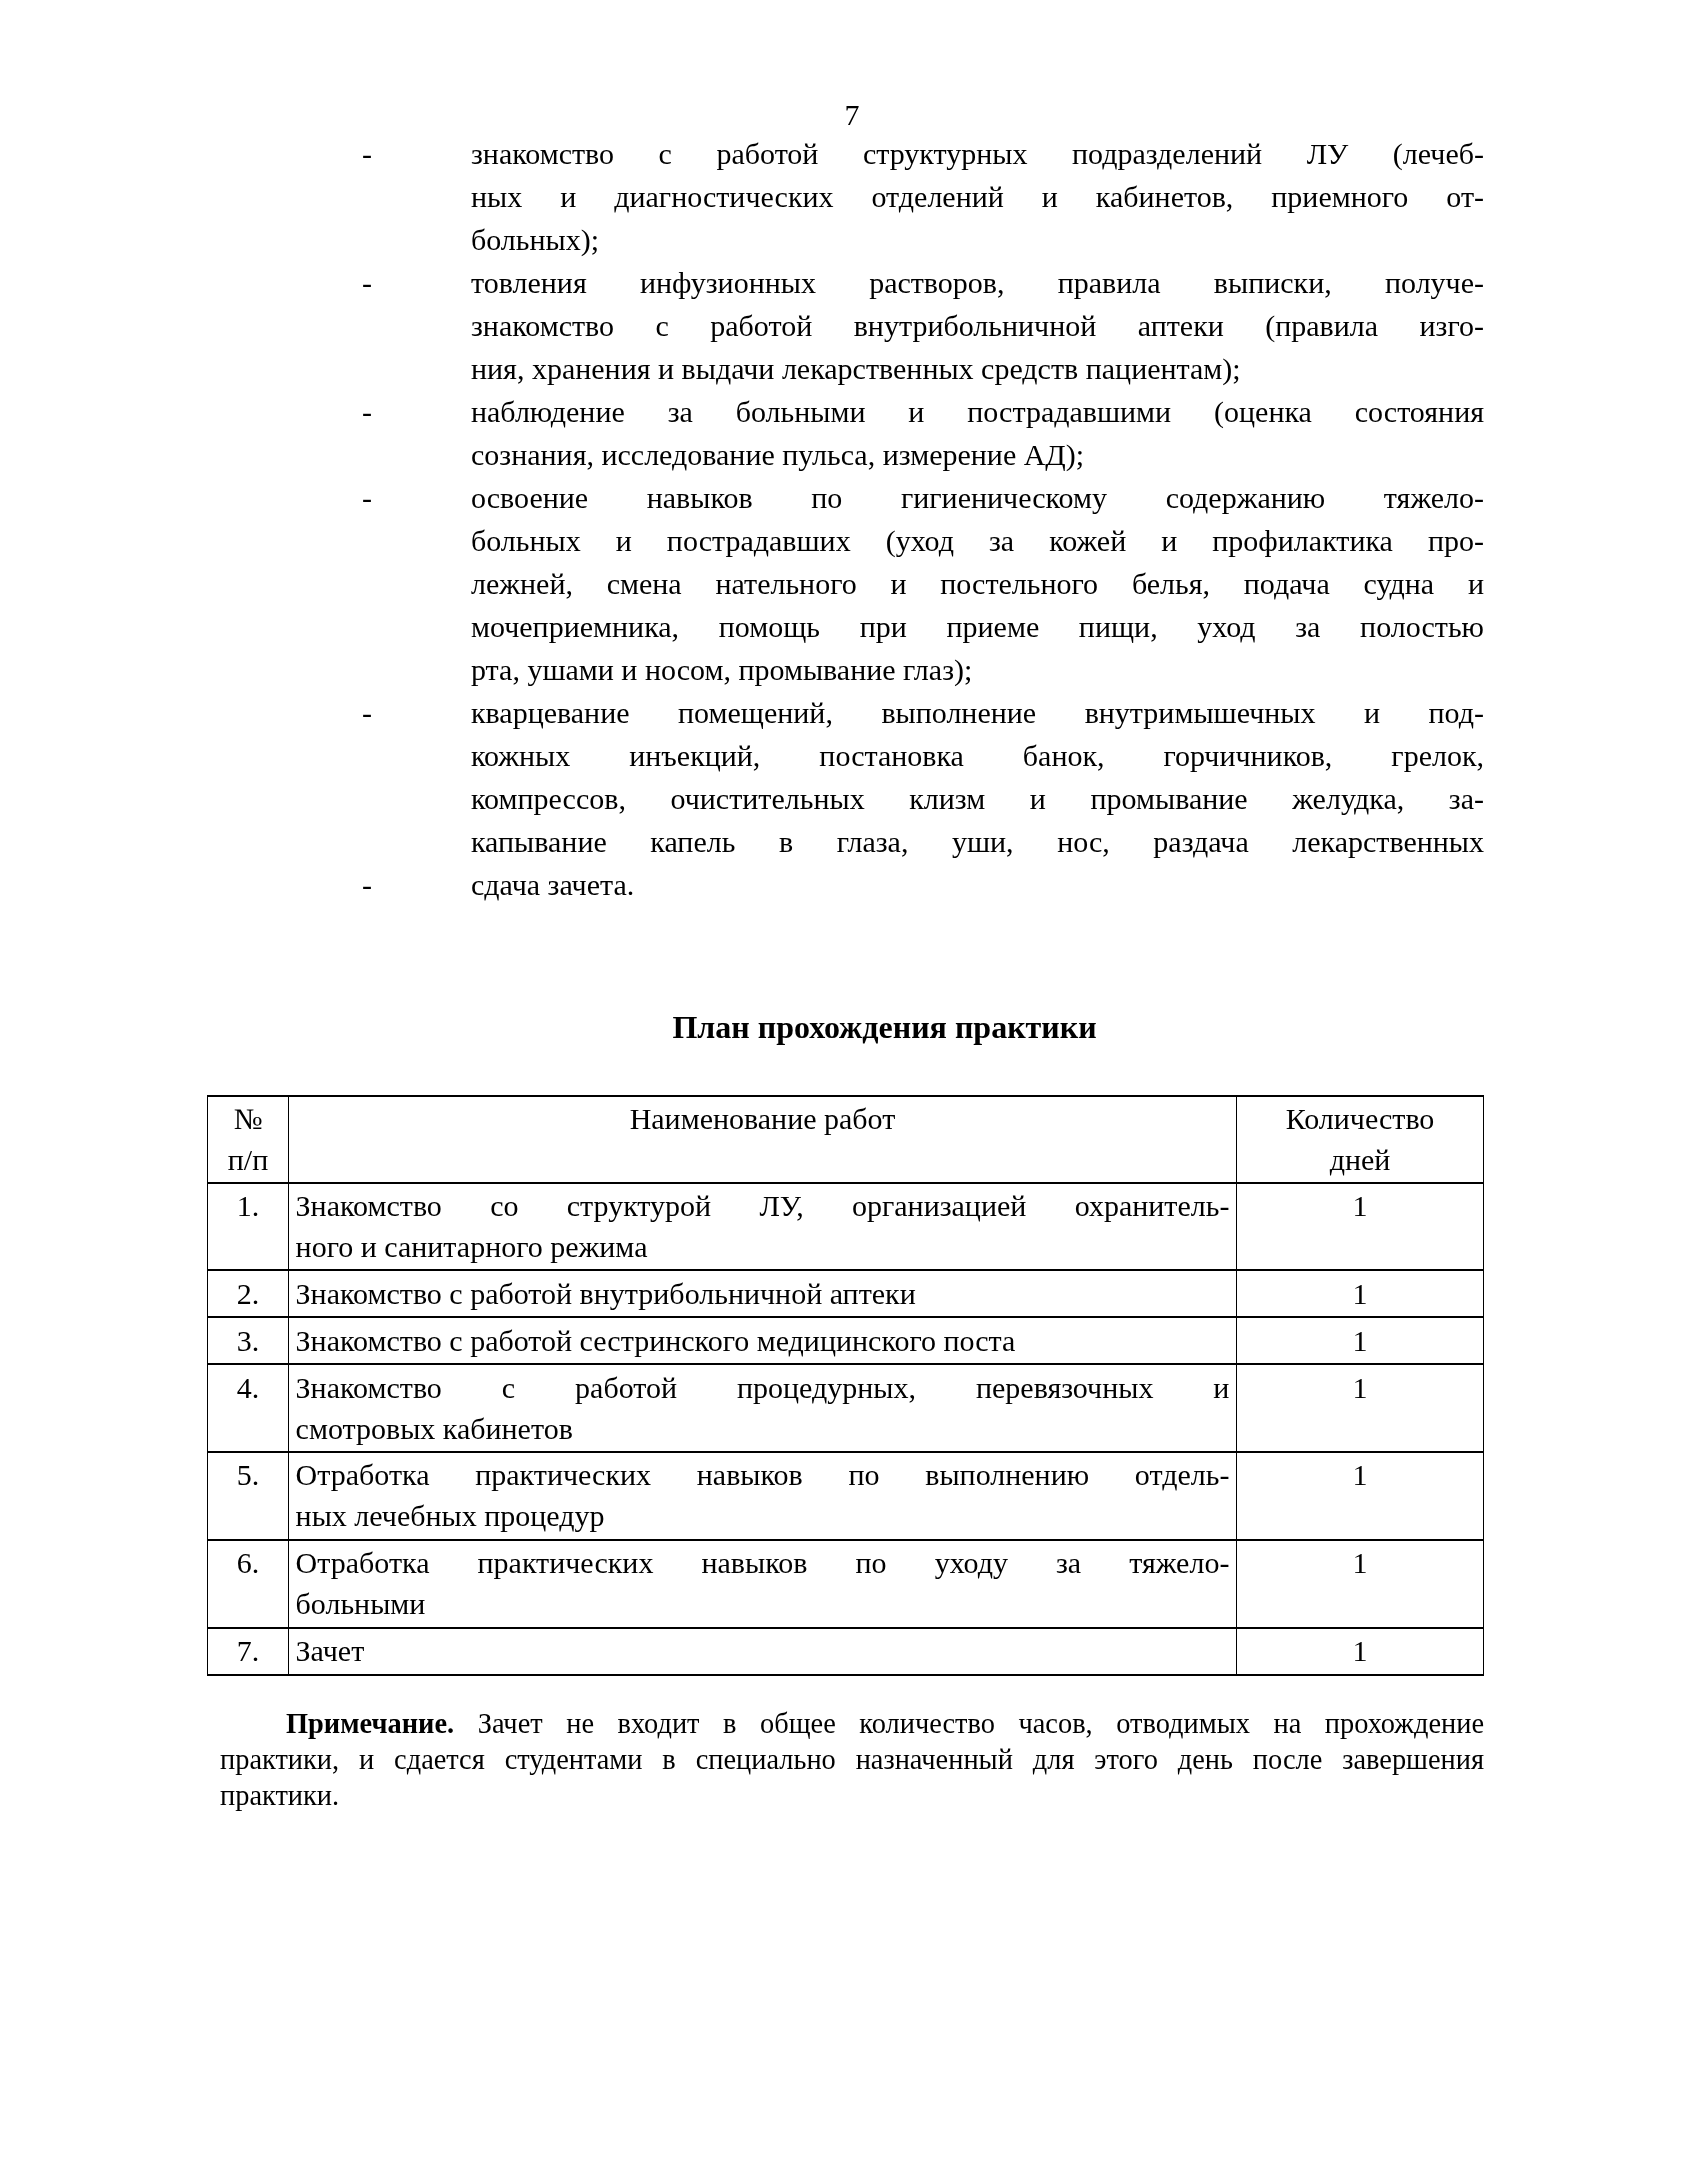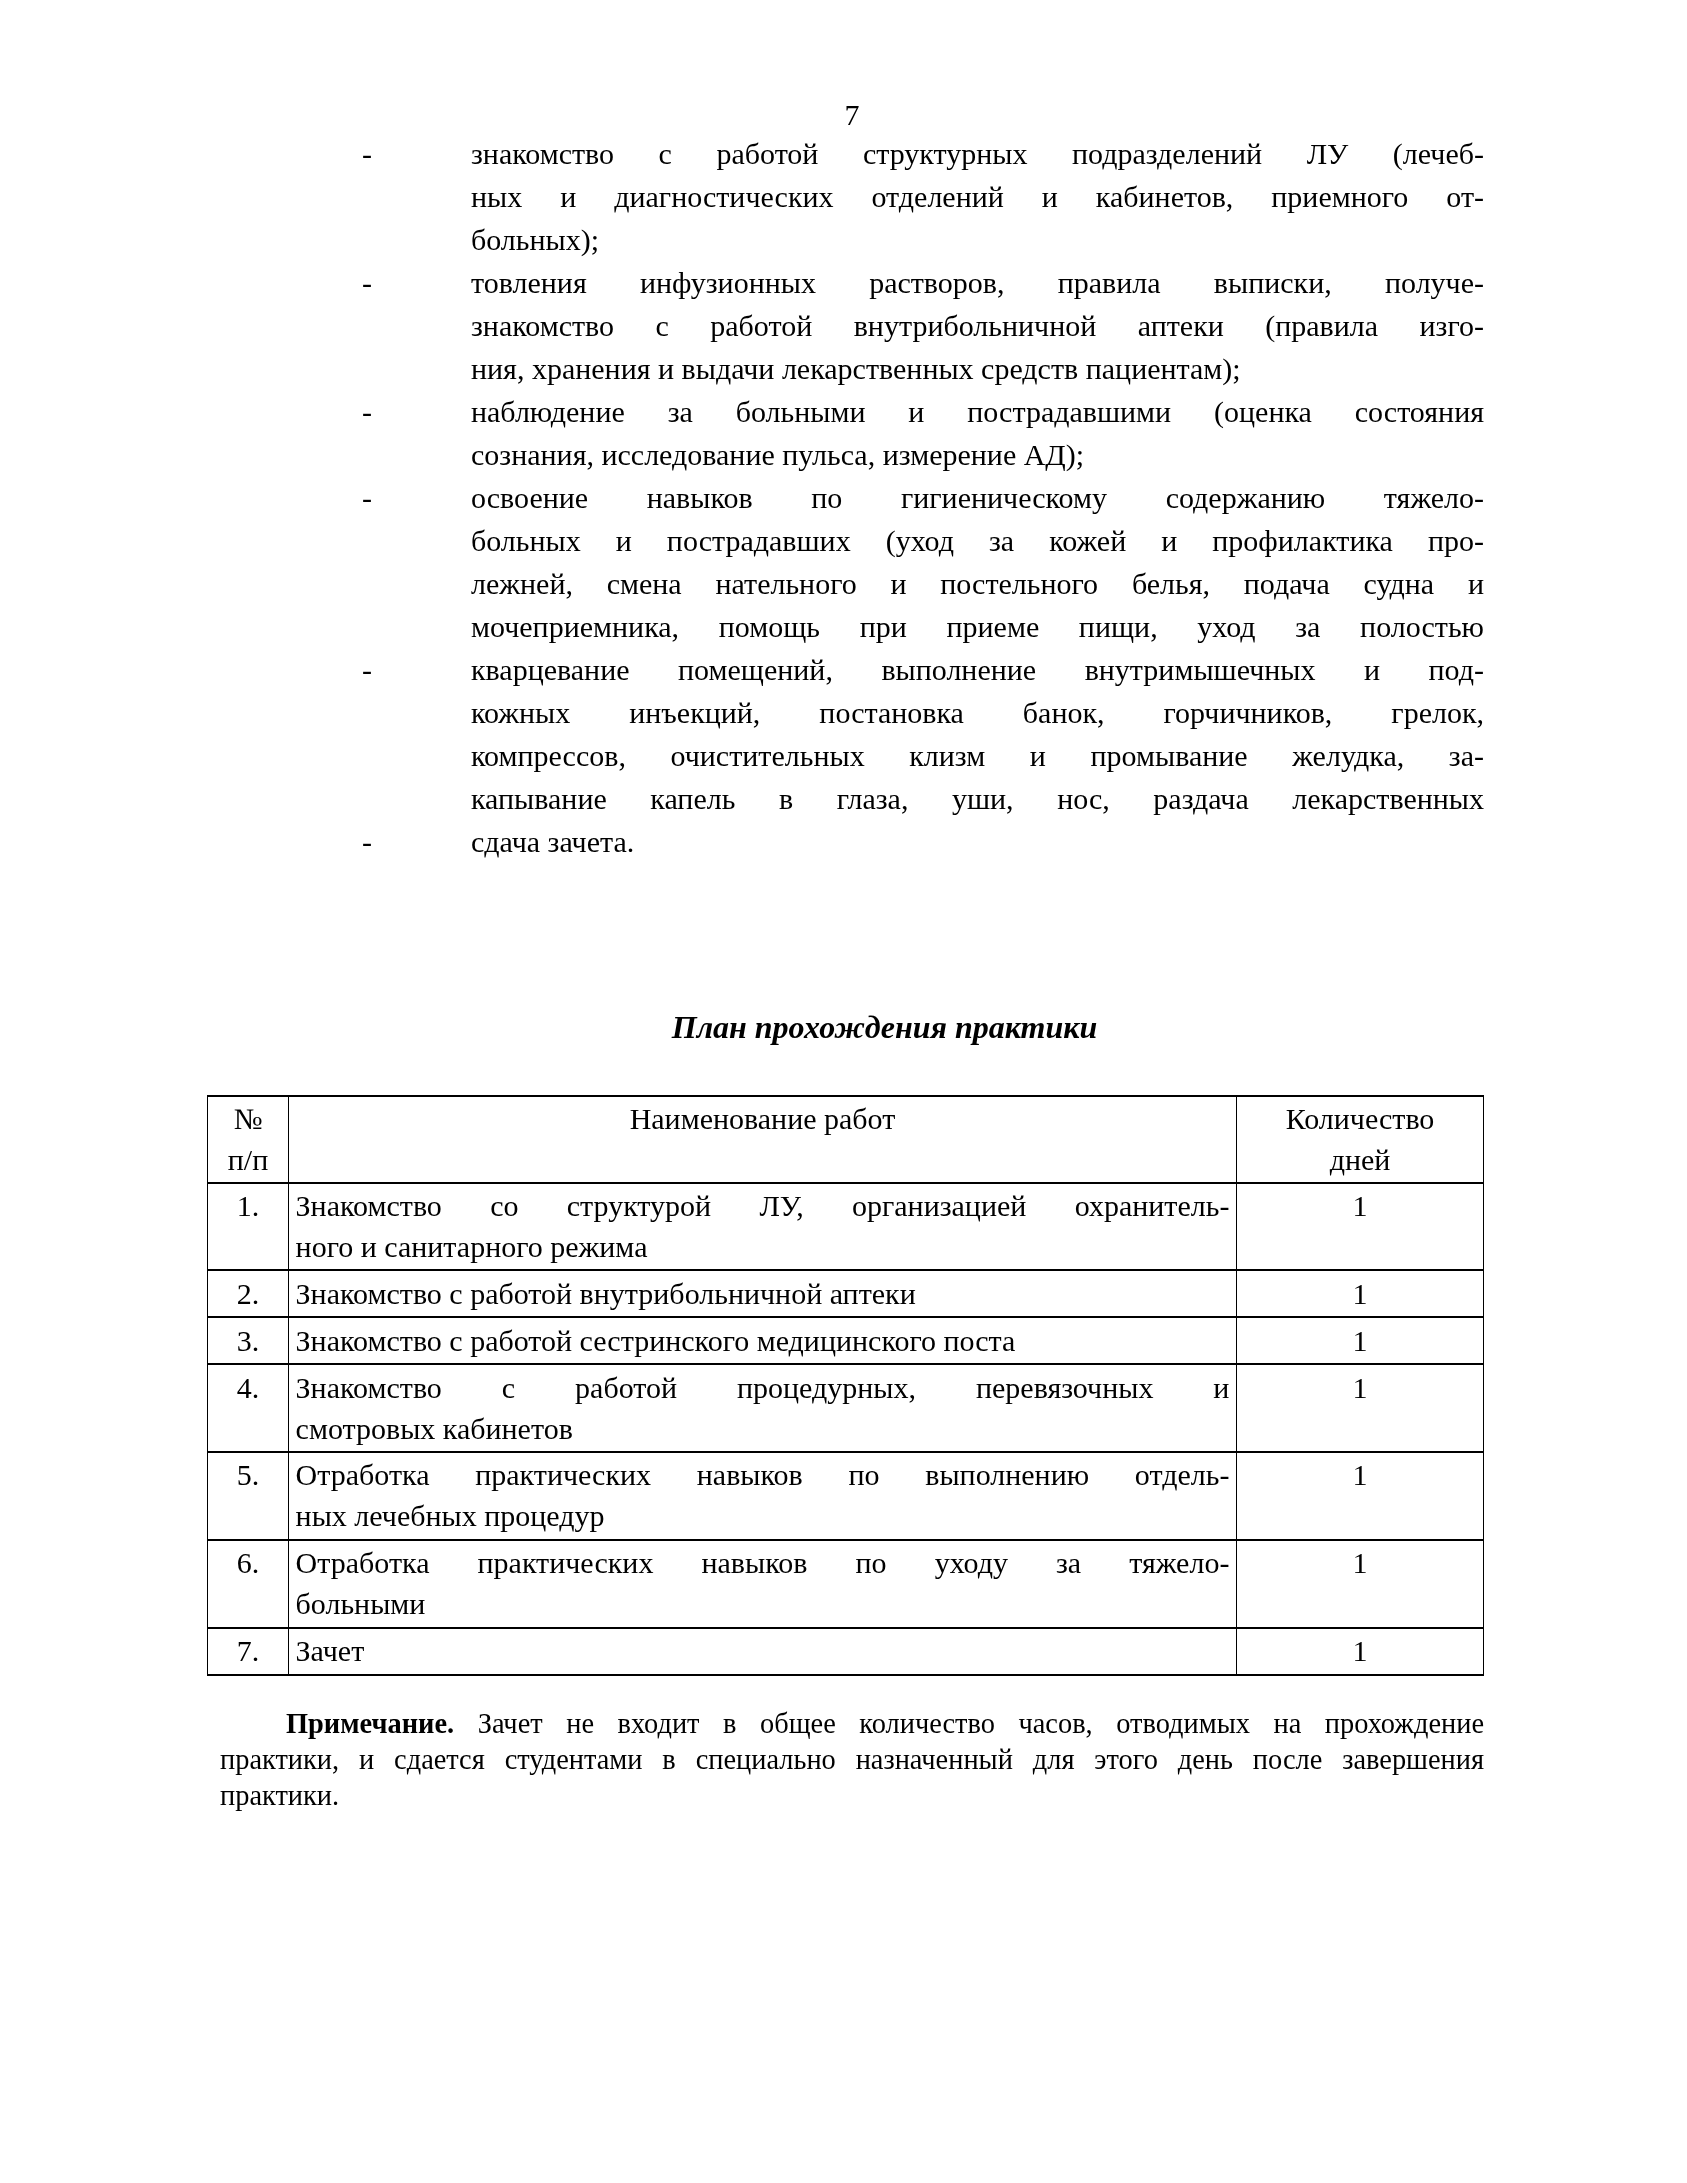--- a/index.html
+++ b/index.html
@@ -21,21 +21,21 @@
     position:absolute;top:132px;left:220px;width:1264px;
     font-size:30px;line-height:43px;
   }
   .bullet{position:relative;padding-left:251px;}
   .bullet .dash{position:absolute;left:142px;top:0;}
   .line{text-align:left;}
   .line.jl{text-align:justify;text-align-last:justify;}
   
   .heading{
     position:absolute;top:1006px;left:286px;width:1197px;
-    text-align:center;font-weight:bold;font-style:italic;
+    text-align:center;font-weight:bold;
     font-size:32px;line-height:43px;
   }
   
   table.plan{
     position:absolute;top:1095px;left:207px;
     border-collapse:collapse;table-layout:fixed;
     width:1277px;
     font-size:30px;line-height:41px;
   }
   table.plan col.c1{width:81px;}
@@ -82,20 +82,21 @@
         <span class="dash">-</span>
         <div class="line jl">наблюдение за больными и пострадавшими (оценка состояния</div>
         <div class="line">сознания, исследование пульса, измерение АД);</div>
       </div>
       <div class="bullet">
         <span class="dash">-</span>
         <div class="line jl">освоение навыков по гигиеническому содержанию тяжело-</div>
         <div class="line jl">больных и пострадавших (уход за кожей и профилактика про-</div>
         <div class="line jl">лежней, смена нательного и постельного белья, подача судна и</div>
         <div class="line jl">мочеприемника, помощь при приеме пищи, уход за полостью</div>
+        <div class="line">рта, ушами и носом, промывание глаз);</div>
       </div>
       <div class="bullet">
         <span class="dash">-</span>
         <div class="line jl">кварцевание помещений, выполнение внутримышечных и под-</div>
         <div class="line jl">кожных инъекций, постановка банок, горчичников, грелок,</div>
         <div class="line jl">компрессов, очистительных клизм и промывание желудка, за-</div>
         <div class="line jl">капывание капель в глаза, уши, нос, раздача лекарственных</div>
       </div>
       <div class="bullet">
         <span class="dash">-</span>

